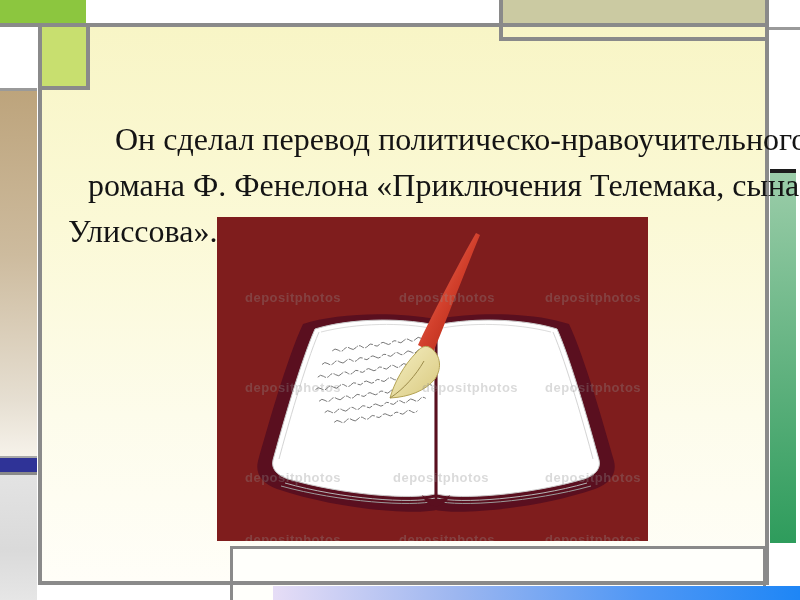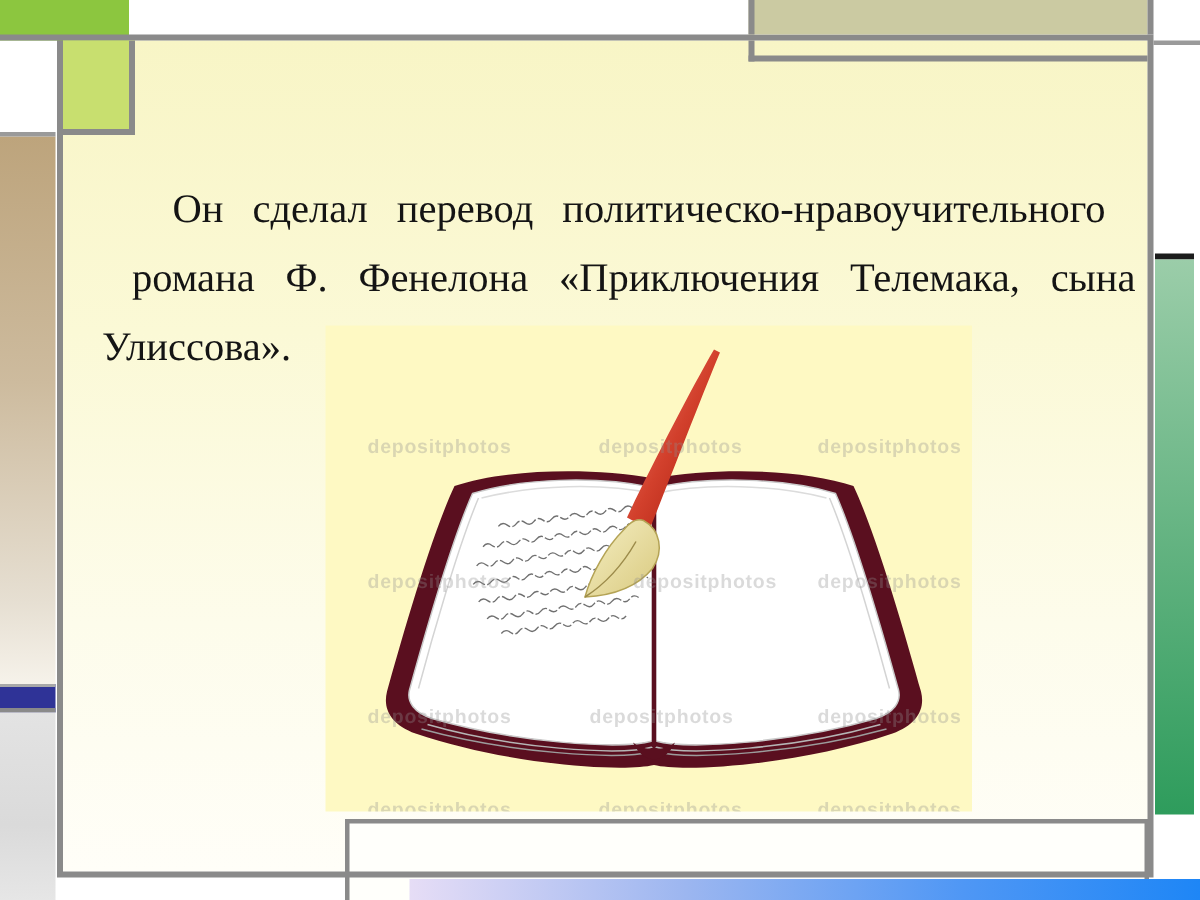--- a/index.html
+++ b/index.html
@@ -41,29 +41,29 @@
   .bottom-box  { left:230px; top:546px; width:536px; height:60px;
                  border:3px solid #8a8a8a; background:#fffffb; z-index:2; }
   .bottom-band { left:230px; top:581px; width:536px; height:4px; background:#8a8a8a; z-index:4; }
   .blue-bar    { left:273px; top:586px; width:527px; height:14px;
                  background:linear-gradient(90deg,#e6ddf6 0%,#9cb6f0 35%,#4f97f5 70%,#1e86f6 100%);
                  z-index:5; }
 
   
   .par-line { position:absolute; left:68px; width:669px; height:46px;
     font-family:"Liberation Serif","DejaVu Serif",serif;
-    font-size:27px; line-height:46px; color:#141414;
+    font-size:32px; line-height:46px; color:#141414;
     text-align:justify; text-align-last:justify; text-justify:inter-word;
     white-space:nowrap; z-index:3; }
   .par-line.l1 { top:116px; padding-left:47px; }
   .par-line.l2 { top:162px;margin-left:20px; }
   .par-line.l3 { top:208px; text-align-last:left; }
 
   
-  .stock { left:217px; top:217px; width:431px; height:324px; background:#fef9c3;
+  .stock { left:217px; top:217px; width:431px; height:324px; background:#7f1d1d;
            overflow:hidden; z-index:3; }
   .stock svg { position:absolute; left:0; top:0; }
   .wm { position:absolute; font-family:"Liberation Sans",sans-serif; font-size:13px;
         font-weight:bold; color:#8f8f8f; opacity:.32; letter-spacing:.5px; z-index:6; }
 </style>
 </head>
 <body>
 
 <div class="abs panel"></div>
 

